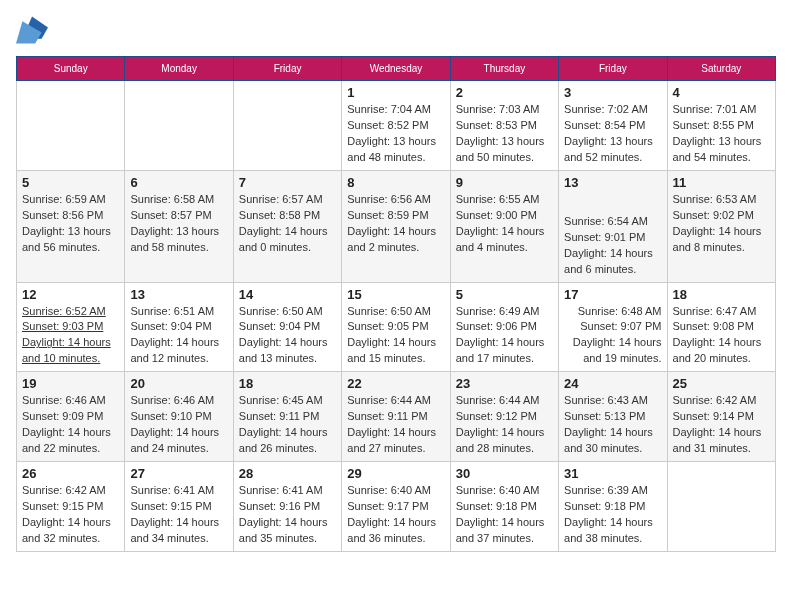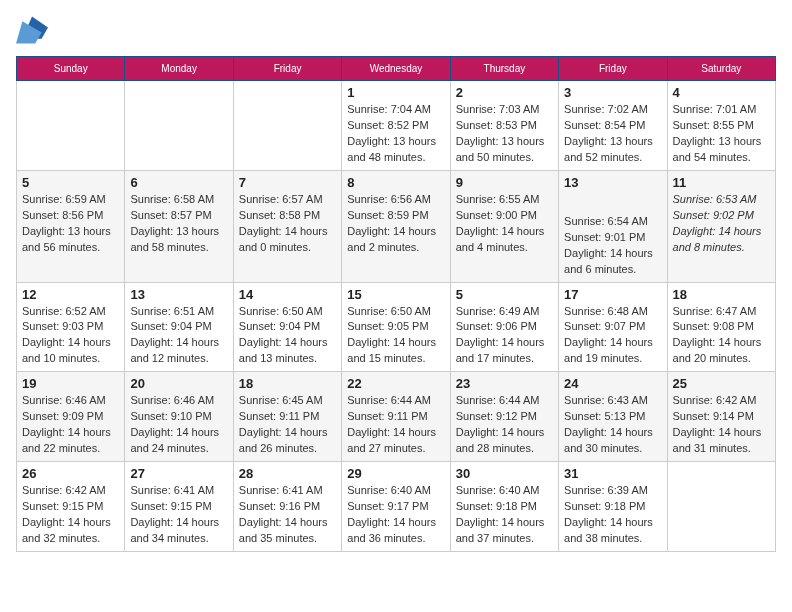--- a/index.html
+++ b/index.html
@@ -198,30 +198,30 @@
         </td>
         <td>
           <span class="day-number">13</span>
           <div class="day-info" style="white-space: pre-line; margin-top: 24px;">Sunrise: 6:54 AM
 Sunset: 9:01 PM
 Daylight: 14 hours
 and 6 minutes.</div>
         </td>
         <td>
           <span class="day-number">11</span>
-          <div class="day-info" style="white-space: pre-line; font-style: italic;">Sunrise: 6:53 AM
+          <div class="day-info" style="white-space: pre-line;">Sunrise: 6:53 AM
 Sunset: 9:02 PM
 Daylight: 14 hours
 and 8 minutes.</div>
         </td>
       </tr>
       <tr>
         <td>
           <span class="day-number">12</span>
-          <div class="day-info" style="white-space: pre-line;">Sunrise: 6:52 AM
+          <div class="day-info" style="white-space: pre-line; text-decoration: underline;">Sunrise: 6:52 AM
 Sunset: 9:03 PM
 Daylight: 14 hours
 and 10 minutes.</div>
         </td>
         <td>
           <span class="day-number">13</span>
           <div class="day-info" style="white-space: pre-line;">Sunrise: 6:51 AM
 Sunset: 9:04 PM
 Daylight: 14 hours
 and 12 minutes.</div>
@@ -242,21 +242,21 @@
         </td>
         <td>
           <span class="day-number">5</span>
           <div class="day-info" style="white-space: pre-line;">Sunrise: 6:49 AM
 Sunset: 9:06 PM
 Daylight: 14 hours
 and 17 minutes.</div>
         </td>
         <td>
           <span class="day-number">17</span>
-          <div class="day-info" style="white-space: pre-line;">Sunrise: 6:48 AM
+          <div class="day-info" style="white-space: pre-line; text-align: right;">Sunrise: 6:48 AM
 Sunset: 9:07 PM
 Daylight: 14 hours
 and 19 minutes.</div>
         </td>
         <td>
           <span class="day-number">18</span>
           <div class="day-info" style="white-space: pre-line;">Sunrise: 6:47 AM
 Sunset: 9:08 PM
 Daylight: 14 hours
 and 20 minutes.</div>

